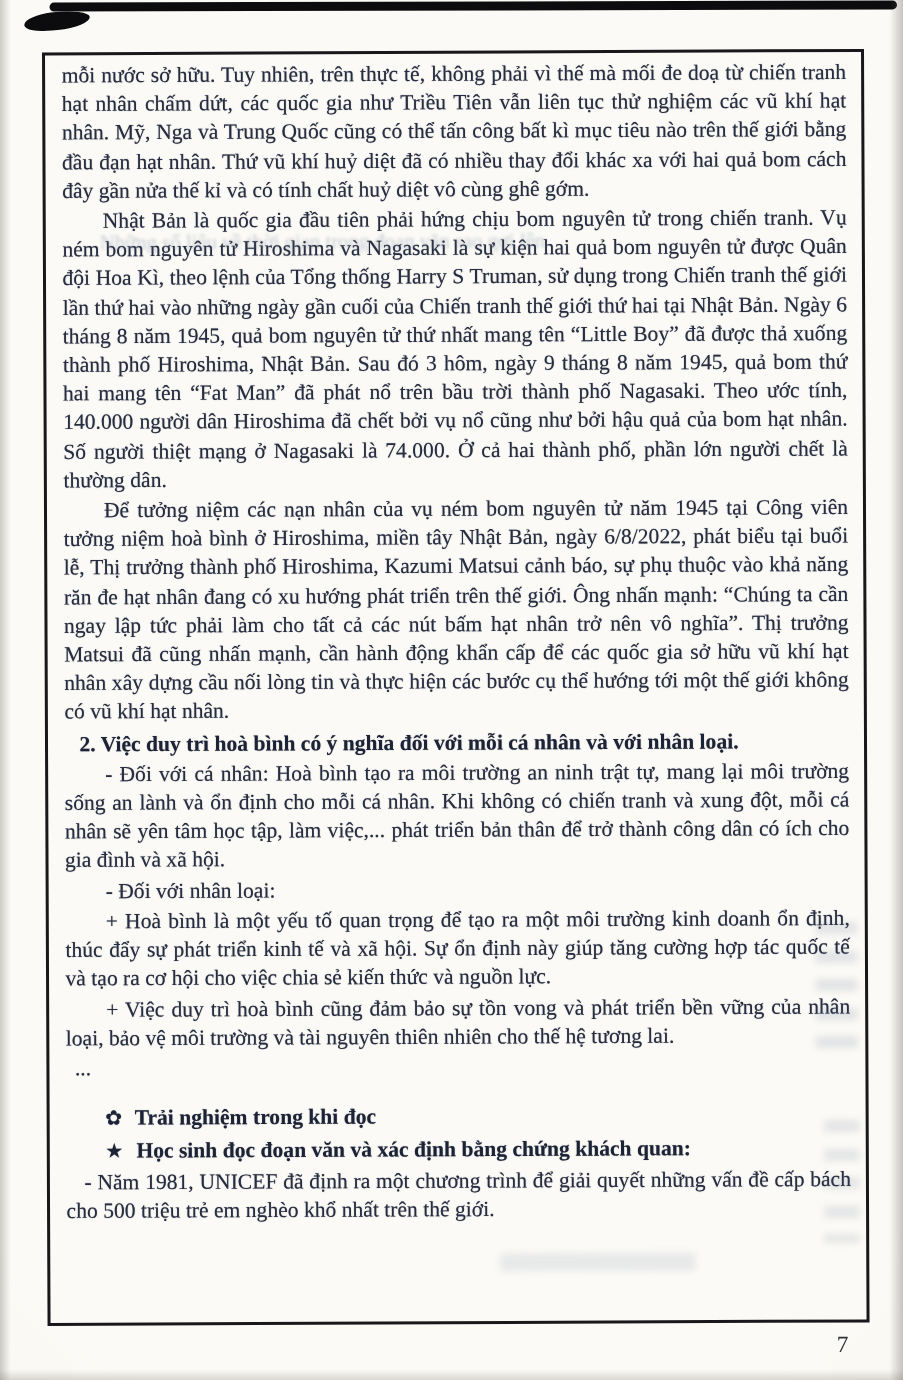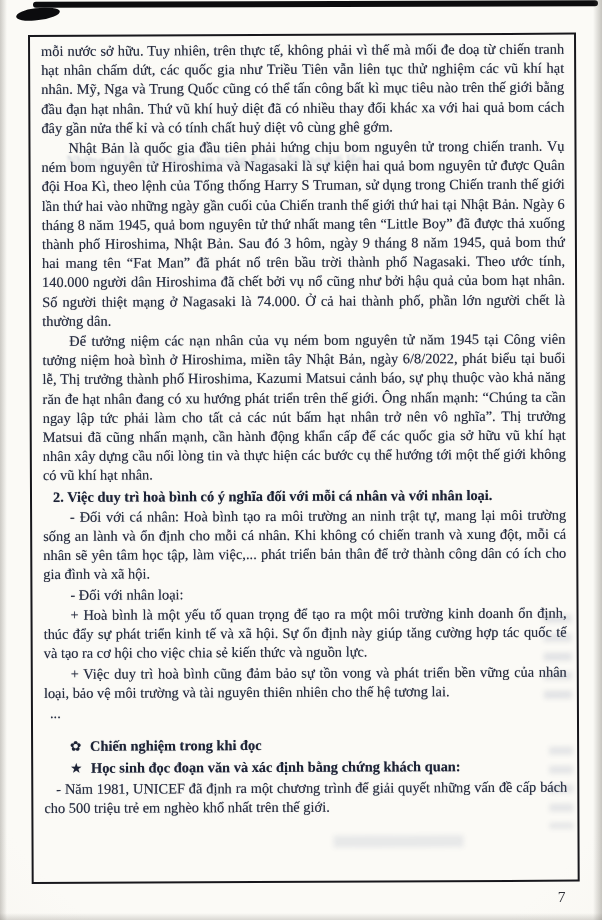--- a/index.html
+++ b/index.html
@@ -78,21 +78,21 @@
     <p class="body">- Đối với nhân loại:</p>
 
     <p class="body">+ Hoà bình là một yếu tố quan trọng để tạo ra một môi trường kinh doanh ổn định, thúc đẩy sự phát triển kinh tế và xã hội. Sự ổn định này giúp tăng cường hợp tác quốc tế và tạo ra cơ hội cho việc chia sẻ kiến thức và nguồn lực.</p>
 
     <p class="body">+ Việc duy trì hoà bình cũng đảm bảo sự tồn vong và phát triển bền vững của nhân loại, bảo vệ môi trường và tài nguyên thiên nhiên cho thế hệ tương lai.</p>
 
     <p class="body dots">...</p>
 
     <p class="body sec">
       <span class="icon">✿</span>
-      <span>Chiến nghiệm trong khi đọc</span>
+      <span>Trải nghiệm trong khi đọc</span>
     </p>
 
     <p class="body sec task">
       <span class="icon">★</span>
       <span>Học sinh đọc đoạn văn và xác định bằng chứng khách quan:</span>
     </p>
 
     <p class="body task-item">- Năm 1981, UNICEF đã định ra một chương trình để giải quyết những vấn đề cấp bách cho 500 triệu trẻ em nghèo khổ nhất trên thế giới.</p>
 
     <div class="smudge s1"></div>

